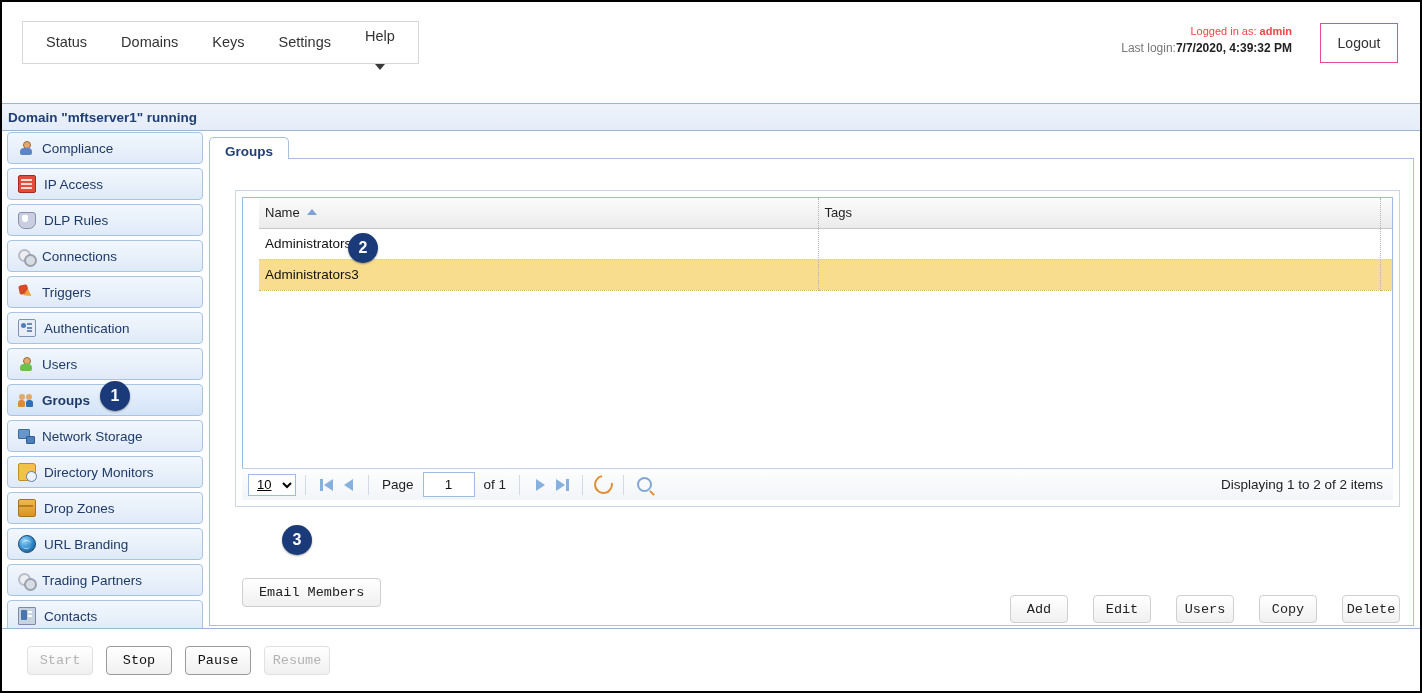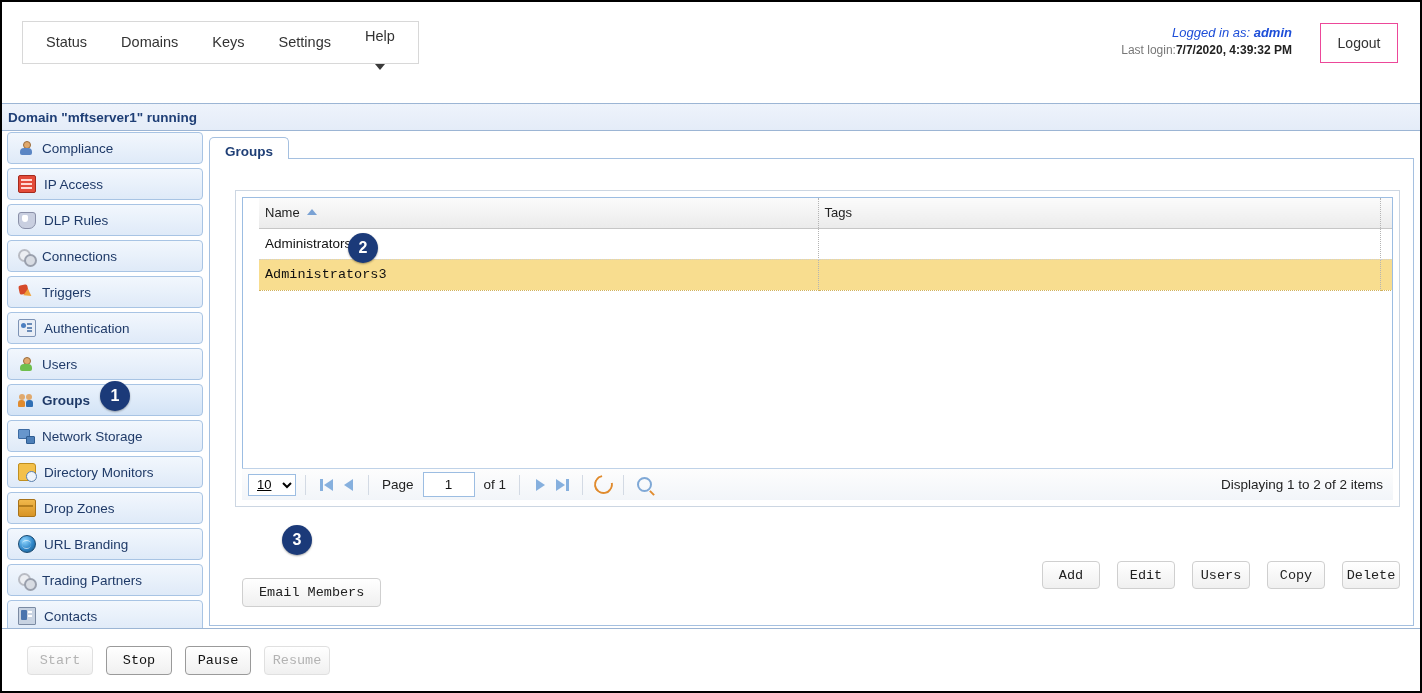--- a/index.html
+++ b/index.html
@@ -54,21 +54,21 @@
     display: inline-block;
   }
 
   .login-block {
     position: absolute;
     right: 128px;
     top: 23px;
     text-align: right;
     line-height: 1.25;
   }
-  .login-line1 { font-size: 13px; color: #1d4ed8; font-style: italic; }
+  .login-line1 { font-size: 11px; color: #ef4444; }
   .login-line1 b { font-weight: bold; }
   .login-line2 { font-size: 12px; color: #777777; margin-top: 2px;}
   .login-line2 b { color: #222222; font-weight: bold; }
 
   .logout-btn {
     position: absolute;
     right: 22px;
     top: 21px;
     width: 78px;
     height: 40px;
@@ -288,21 +288,20 @@
     border-right: 1px dotted #b4b4b4;
     border-bottom: 1px dotted #cfcfcf;
     box-sizing: border-box;
     cursor: default;
   }
   table.grid td:last-child { border-right: none; }
   tr.row-selected td {
     background: #f8dd8f;
     border-bottom: 1px dotted #d1b25d;
     border-top: 1px dotted #d1b25d;
-    font-family: Liberation Mono, monospace;
   }
   tr.row-selected td:first-child { border-left: none; }
 
   
   .pager {
     position: absolute;
     left: 6px;
     right: 6px;
     bottom: 6px;
     height: 32px;
@@ -382,23 +381,23 @@
   }
   .btn.strong { border-color: #9a9a9a; color:#111; }
   .btn.disabled { color: #b3b3b3; border-color:#e0e0e0; cursor: default; }
 
   .email-btn-wrap { position: absolute; left: 32px; bottom: 18px; }
   .email-btn { height: 29px; padding: 0 16px; }
 
   .right-btns {
     position: absolute;
     right: 13px;
-    bottom: 36px;
-    display: flex;
-    gap: 17px;
+    bottom: 2px;
+    display: flex;
+    gap: 25px;
   }
   .right-btns .btn { width: 58px; padding: 0; }
 
   
   .footer {
     position: absolute;
     left: 0;
     bottom: 0;
     width: 1418px;
     height: 63px;

